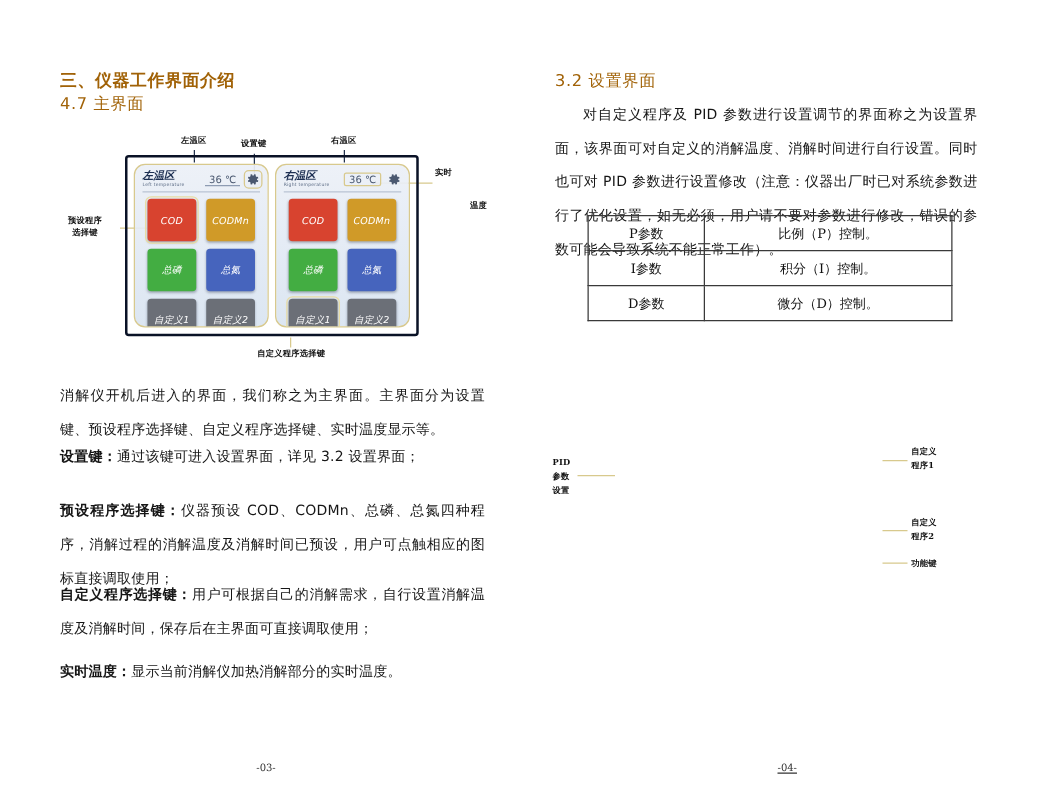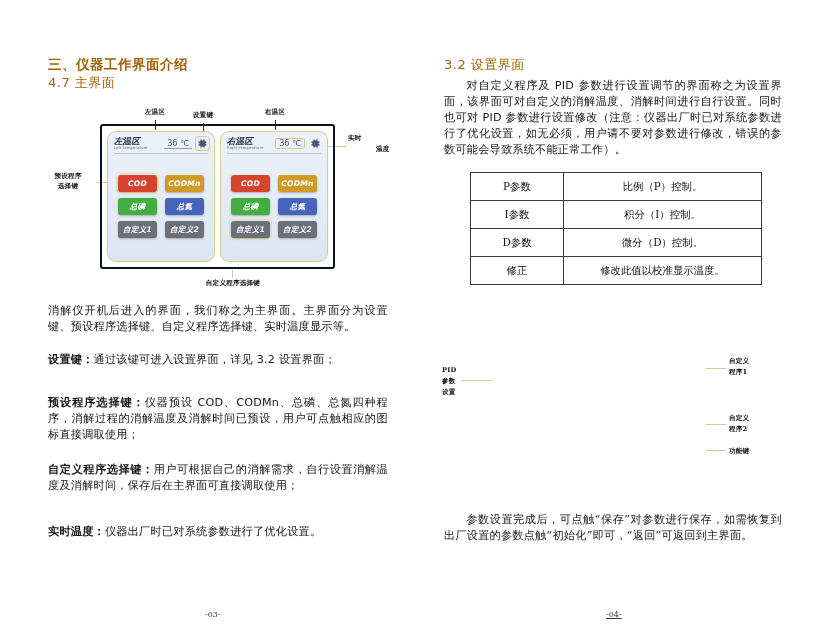--- a/index.html
+++ b/index.html
@@ -20,21 +20,21 @@
     position: absolute; font-size: 13.5px; font-weight: bold;
     letter-spacing: .5px; color: #a16207;
   }
   .h-minor {
     position: absolute; font-size: 13px; font-weight: 500;
     letter-spacing: .5px; color: #a16207;
   }
 
   
   .para {
-    position: absolute; font-size: 11.2px; line-height: 16px;
+    position: absolute; font-size: 11.2px; line-height: 27px;
     color: #161616; text-align: justify; letter-spacing: .2px;
   }
   .para b { font-weight: bold; }
   .indent { text-indent: 2em; }
 
   
   .device-main {
     position: absolute; left: 100px; top: 124px;
     width: 235px; height: 145px;
     background: linear-gradient(160deg,#0d1730 0%, #132348 32%, #1d3566 52%, #142murmur 52%, #122041 78%, #0b1328 100%);
@@ -66,23 +66,23 @@
   .temp-read.boxed { border: 1px solid #d8c98d; border-radius: 2px; }
   .temp-read.uline { border-bottom: 1px solid #8e9cb3; }
   .gear { width: 11px; height: 11px; flex: 0 0 11px; display: block; }
   .gear.hl { outline: 1.4px solid #d8c98d; outline-offset: 1px; border-radius: 2px; }
 
   .btn-grid {
     flex: 1; display: grid; grid-template-columns: 1fr 1fr;
     gap: 6px 8px; align-content: center; padding: 5px 4px 3px 4px;
   }
   .dev-btn {
-    height: 17px; border-radius: 3px;
+    height: 34px; border-radius: 3px;
     display: flex; align-items: center; justify-content: center;
-    font-size: 7.6px; font-weight: bold; font-style: italic;
+    font-size: 7.6px; font-weight: normal; font-style: italic;
     color: #fff; letter-spacing: .2px;
     box-shadow: 0 1px 2px rgba(20,30,50,.3);
   }
   .dev-btn.hl { outline: 1.5px solid #e8dca4; outline-offset: 1.5px; }
 
   
   .lbl {
     position: absolute; font-size: 6.6px; line-height: 9.5px;
     color: #111; font-family: "DejaVu Serif","Liberation Serif",serif;
     font-weight: bold; letter-spacing: .2px;
@@ -122,21 +122,21 @@
 
     <div class="lbl c" style="left:134px; top:108px; width:42px;">左温区</div>
     <div class="lbl c" style="left:186px; top:111px; width:34px;">设置键</div>
     <div class="lbl c" style="left:254px; top:108px; width:42px;">右温区</div>
 
     <div class="lead v dk" style="left:155px; top:120px; height:10px;"></div>
     <div class="lead v dk" style="left:203px; top:123px; height:18px;"></div>
     <div class="lead v dk" style="left:275px; top:120px; height:10px;"></div>
 
     <div class="lbl" style="left:348px; top:134px;text-align:right;">实时</div>
-    <div class="lbl" style="left:348px; top:145px;padding-left:28px;">温度</div>
+    <div class="lbl" style="left:348px; top:160px;padding-left:28px;">温度</div>
     <div class="lead h" style="left:300px; top:146px; width:46px;"></div>
 
     <div class="lbl c" style="left:42px; top:172px; width:52px;">预设程序</div>
     <div class="lbl c" style="left:42px; top:182px; width:52px;">选择键</div>
     <div class="lead h" style="left:96px; top:182px; width:22px;"></div>
 
     <div class="lead v" style="left:232px; top:270px; height:8px;"></div>
     <div class="lbl c" style="left:192px; top:279px; width:82px;">自定义程序选择键</div>
 
     <div class="device-main">
@@ -194,21 +194,21 @@
 
     <div class="para" style="left:48px; top:395px; width:340px;">
       <b>预设程序选择键：</b><span>仪器预设 COD、CODMn、总磷、总氮四种程序，消解过程的消解温度及消解时间已预设，用户可点触相应的图标直接调取使用；</span>
     </div>
 
     <div class="para" style="left:48px; top:462px; width:340px;">
       <b>自定义程序选择键：</b><span>用户可根据自己的消解需求，自行设置消解温度及消解时间，保存后在主界面可直接调取使用；</span>
     </div>
 
     <div class="para" style="left:48px; top:524px; width:340px;">
-      <b>实时温度：</b><span>仪器出厂时已对系统参数进行了优化设置。</span>
+      <b>实时温度：</b><span>显示当前消解仪加热消解部分的实时温度。</span>
     </div>
 
     <div class="pagenum" style="left:205px;">-03-</div>
   </div>
 
   <div class="page page-right">
 
     <div class="h-minor" style="left:28px; top:56px;">3.2 设置界面</div>
 
     <div class="para indent" style="left:28px; top:78px; width:338px;">对自定义程序及 PID 参数进行设置调节的界面称之为设置界面，该界面可对自定义的消解温度、消解时间进行自行设置。同时也可对 PID 参数进行设置修改（注意：仪器出厂时已对系统参数进行了优化设置，如无必须，用户请不要对参数进行修改，错误的参数可能会导致系统不能正常工作）。</div>
@@ -220,41 +220,36 @@
           <td>比例（P）控制。</td>
         </tr>
         <tr>
           <td class="k">I参数</td>
           <td>积分（I）控制。</td>
         </tr>
         <tr>
           <td class="k">D参数</td>
           <td>微分（D）控制。</td>
         </tr>
-        <tr>
-          <td class="k">修正</td>
-          <td>修改此值以校准显示温度。</td>
-        </tr>
       </tbody>
     </table>
 
     <div class="lbl" style="left:26px; top:366px;">PID</div>
     <div class="lbl" style="left:26px; top:377px;">参数</div>
     <div class="lbl" style="left:26px; top:388px;">设置</div>
     <div class="lead h" style="left:46px; top:380px; width:30px;"></div>
 
     <div class="lbl" style="left:313px; top:357px;">自定义</div>
     <div class="lbl" style="left:313px; top:368px;">程序1</div>
     <div class="lead h" style="left:290px; top:368px; width:20px;"></div>
 
     <div class="lbl" style="left:313px; top:414px;">自定义</div>
     <div class="lbl" style="left:313px; top:425px;">程序2</div>
     <div class="lead h" style="left:290px; top:424px; width:20px;"></div>
 
     <div class="lbl" style="left:313px; top:447px;">功能键</div>
     <div class="lead h" style="left:290px; top:450px; width:20px;"></div>
 
-    <div class="para indent" style="left:28px; top:512px; width:338px;">参数设置完成后，可点触“保存”对参数进行保存，如需恢复到出厂设置的参数点触“初始化”即可，“返回”可返回到主界面。</div>
-
-    <div class="pagenum" style="left:190px;text-decoration:underline;">-04-</div>
+
+    <div class="pagenum" style="left:206px;text-decoration:underline;">-04-</div>
   </div>
 
 </div>
 
 </body></html>

